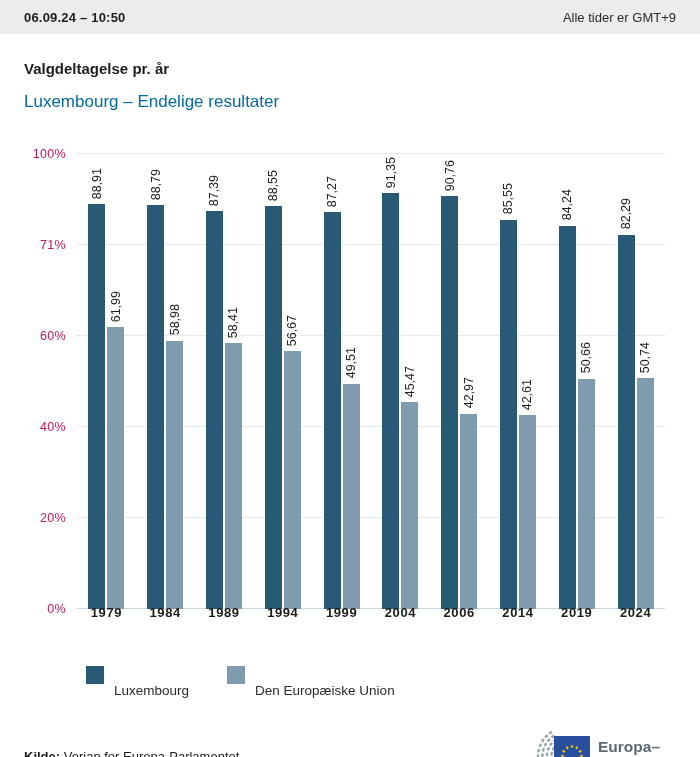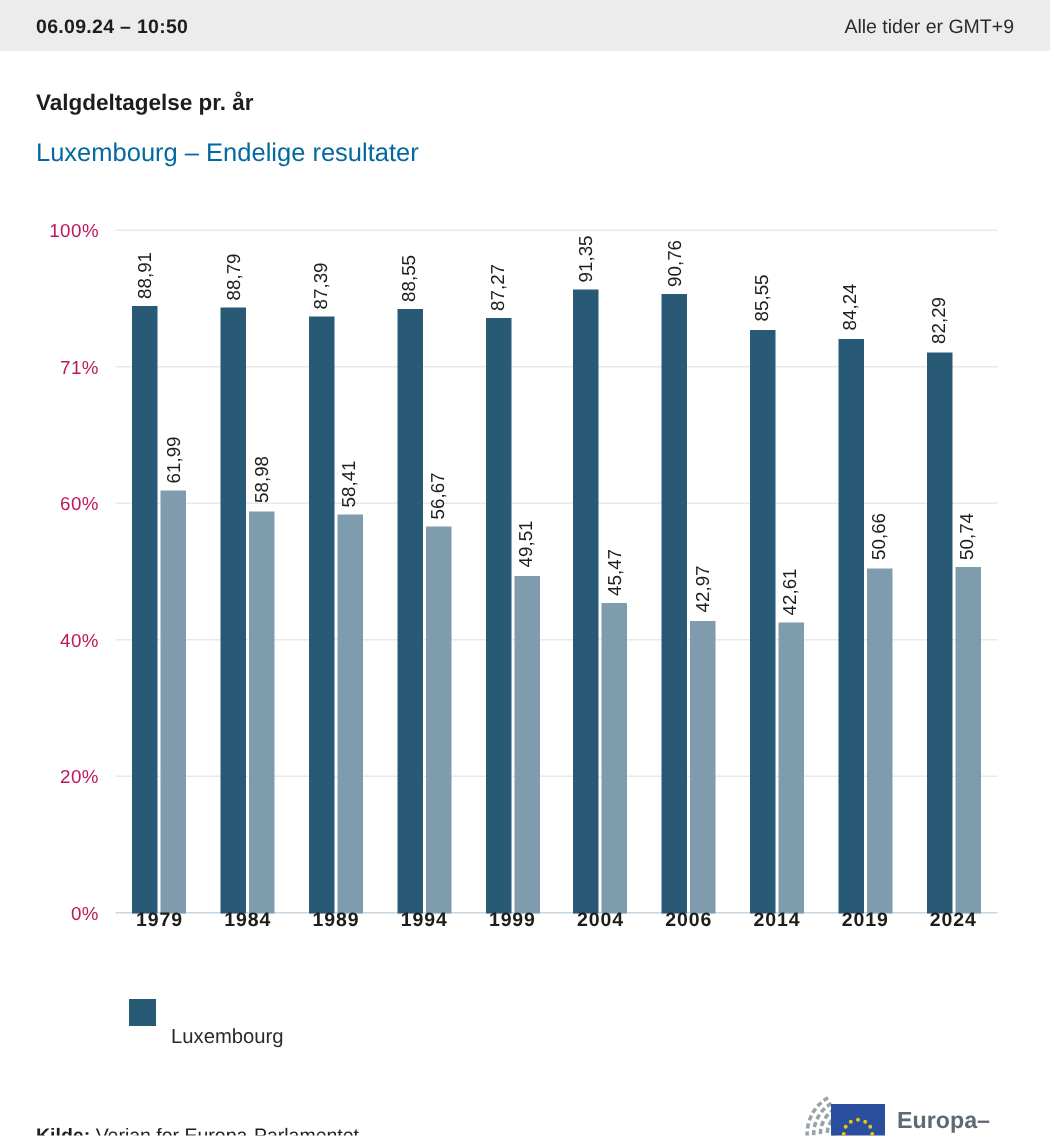--- a/index.html
+++ b/index.html
@@ -179,20 +179,24 @@
       <div class="xlabel">2014</div>
       <div class="xlabel">2019</div>
       <div class="xlabel">2024</div>
     </div>
 </div>
 
 <div class="legend">
     <div class="legend-item">
       <span class="swatch" style="background: rgb(41, 90, 117);"></span>
       <span class="legend-label">Luxembourg</span>
+    </div>
+    <div class="legend-item">
+      <span class="swatch" style="background: rgb(127, 156, 174);"></span>
+      <span class="legend-label">Den Europæiske Union</span>
     </div>
   </div>
 
 <div class="footer">
   <div class="source">
     <span class="src-label">Kilde:</span>
     <span>Verian for Europa-Parlamentet</span>
   </div>
   <svg class="logo-svg" width="172" height="52" viewBox="0 0 172 52">
     <g stroke="#9aa2a9" fill="none">

